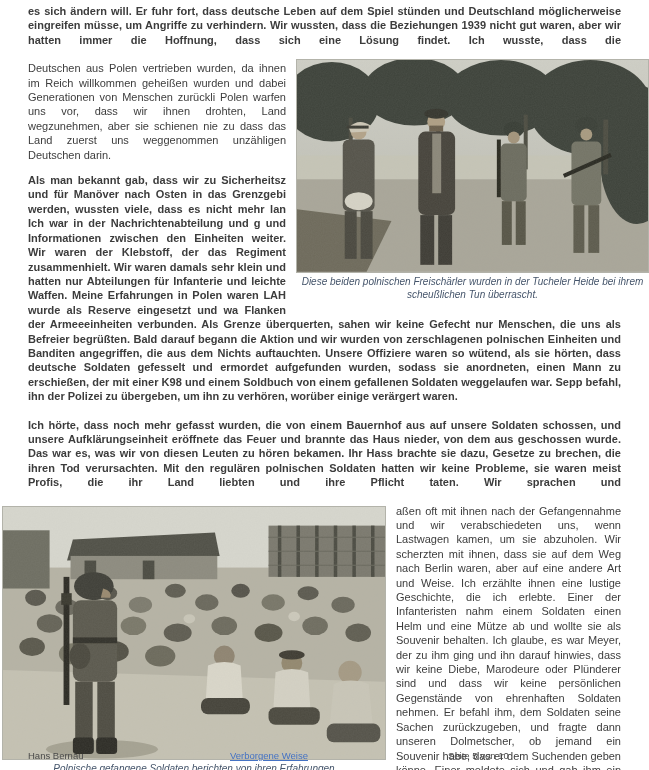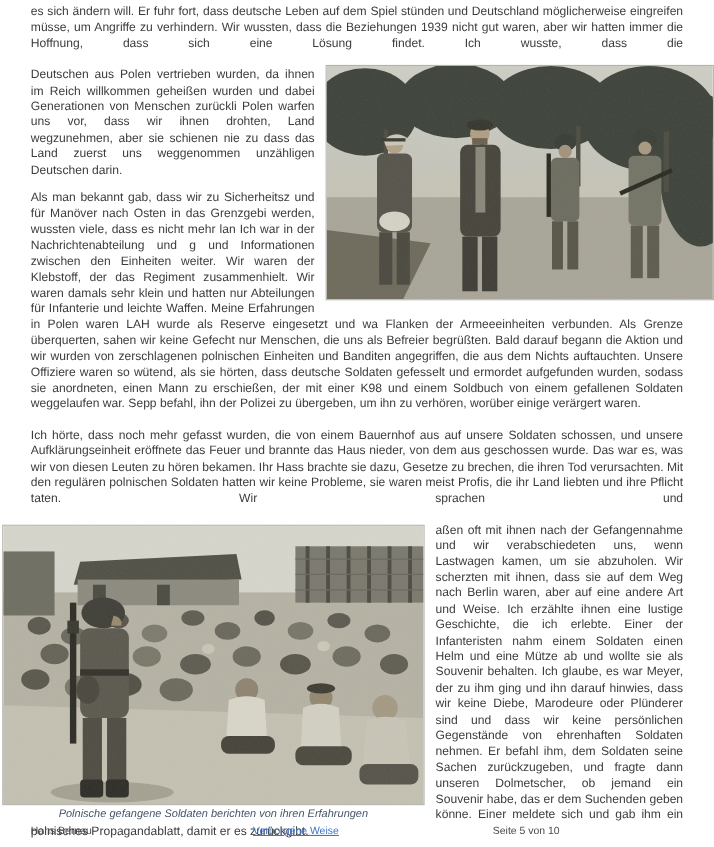--- a/index.html
+++ b/index.html
@@ -1,20 +1,20 @@
 <!DOCTYPE html>
 <html lang="de"><head>
 <meta charset="utf-8">
 <style>
   html,body{margin:0;padding:0;background:#ffffff;}
   body{width:649px;height:770px;position:relative;overflow:hidden;
        font-family:"Liberation Sans",sans-serif;}
   .page{position:absolute;inset:0;padding:4px 28px 0 28px;box-sizing:border-box;
         font-size:11px;line-height:14.4px;color:#3c3c3c;text-align:justify;}
-  p.para{margin:0 0 14px 0;}
+  p.para{margin:0 0 14px 0;font-weight:bold;}
   p.para.cont{margin-top:0;}
   p.para.lead{margin-bottom:0;text-align-last:justify;}
   figure{margin:0;padding:0;}
   .fig-right{float:right;width:353px;margin:-2px -28px 2px 10px;}
   .fig-left{float:left;width:384px;margin:2px 10px 2px -26px;}
   .photo{display:block;width:100%;border:1px solid #b3b3aa;box-sizing:border-box;}
   figcaption{font-size:10px;line-height:13px;font-style:italic;color:#44546a;
              text-align:center;margin-top:2px;text-align-last:center;}
   .footer{position:absolute;left:0;right:12px;bottom:6px;height:14px;
           font-size:9.5px;line-height:12px;color:#4a4a4a;}
@@ -91,20 +91,21 @@
         <g>
           <ellipse cx="291" cy="66" rx="11" ry="9" fill="#3a3f37"></ellipse>
           <circle cx="291" cy="75" r="6" fill="#a89a80"></circle>
           <rect x="276" y="82" width="30" height="64" rx="5" fill="#747466"></rect>
           <rect x="266" y="104" width="52" height="4" transform="rotate(-24 292 106)" fill="#2a2a22"></rect>
           <rect x="278" y="146" width="11" height="48" fill="#5d5b4d"></rect>
           <rect x="293" y="146" width="11" height="48" fill="#5d5b4d"></rect>
         </g>
         <rect width="353" height="213" filter="url(#g1)" opacity="0.22"></rect>
       </svg>
+      <figcaption>Diese beiden polnischen Freischärler wurden in der Tucheler Heide bei ihrem scheußlichen Tun überrascht.</figcaption>
     </figure>
     <span>Deutschen aus Polen vertrieben wurden, da ihnen im Reich willkommen geheißen wurden und dabei Generationen von Menschen zurückli Polen warfen uns vor, dass wir ihnen drohten, Land wegzunehmen, aber sie schienen nie zu dass das Land zuerst uns weggenommen unzähligen Deutschen darin.</span>
   <p></p>
 
   <p class="para">Als man bekannt gab, dass wir zu Sicherheitsz und für Manöver nach Osten in das Grenzgebi werden, wussten viele, dass es nicht mehr lan Ich war in der Nachrichtenabteilung und g und Informationen zwischen den Einheiten weiter. Wir waren der Klebstoff, der das Regiment zusammenhielt. Wir waren damals sehr klein und hatten nur Abteilungen für Infanterie und leichte Waffen. Meine Erfahrungen in Polen waren LAH wurde als Reserve eingesetzt und wa Flanken der Armeeeinheiten verbunden. Als Grenze überquerten, sahen wir keine Gefecht nur Menschen, die uns als Befreier begrüßten. Bald darauf begann die Aktion und wir wurden von zerschlagenen polnischen Einheiten und Banditen angegriffen, die aus dem Nichts auftauchten. Unsere Offiziere waren so wütend, als sie hörten, dass deutsche Soldaten gefesselt und ermordet aufgefunden wurden, sodass sie anordneten, einen Mann zu erschießen, der mit einer K98 und einem Soldbuch von einem gefallenen Soldaten weggelaufen war. Sepp befahl, ihn der Polizei zu übergeben, um ihn zu verhören, worüber einige verärgert waren.</p>
 
   <p class="para lead">
     <span>Ich hörte, dass noch mehr gefasst wurden, die von einem Bauernhof aus auf unsere Soldaten schossen, und unsere Aufklärungseinheit eröffnete das Feuer und brannte das Haus nieder, von dem aus geschossen wurde. Das war es, was wir von diesen Leuten zu hören bekamen. Ihr Hass brachte sie dazu, Gesetze zu brechen, die ihren Tod verursachten. Mit den regulären polnischen Soldaten hatten wir keine Probleme, sie waren meist Profis, die ihr Land liebten und ihre Pflicht taten. Wir sprachen und</span>
   </p>
 

